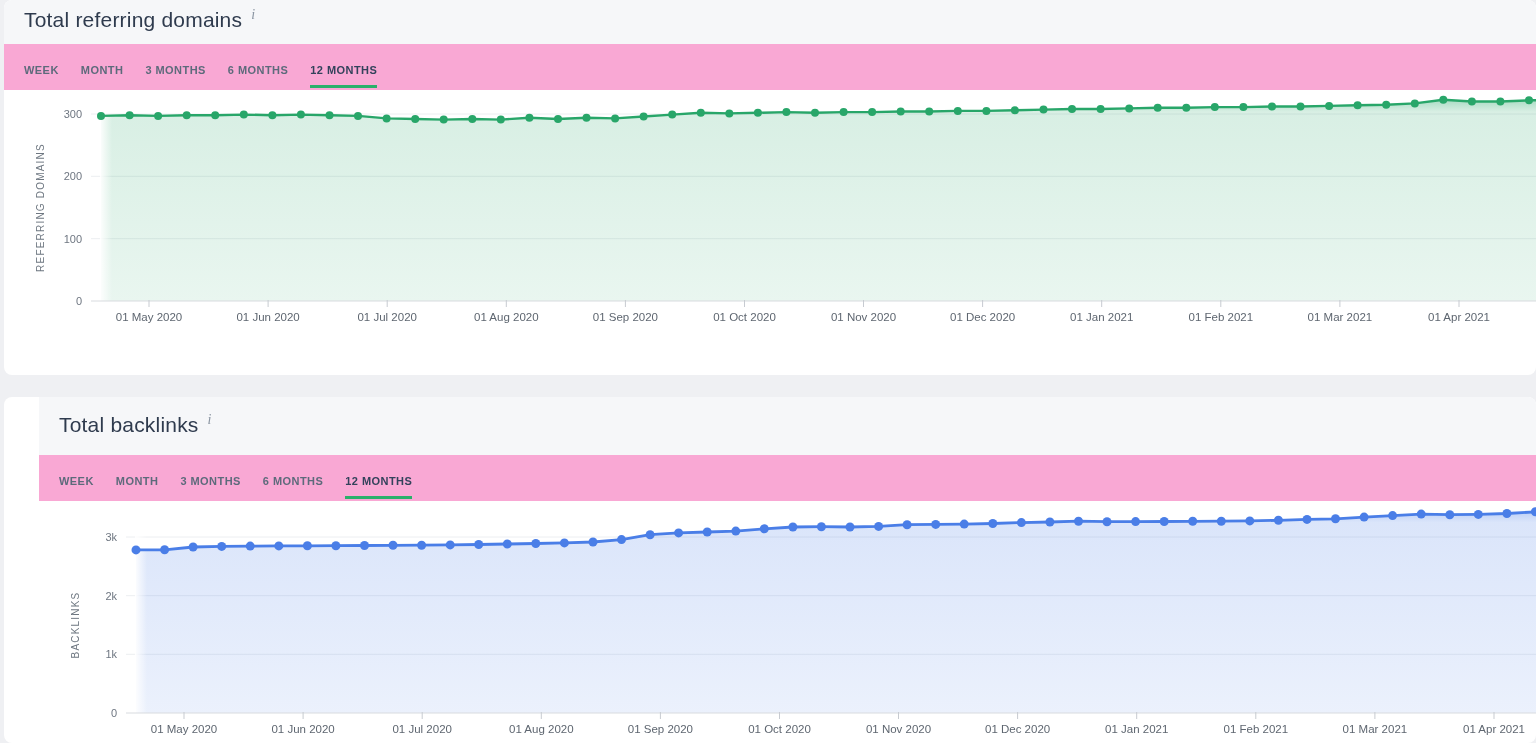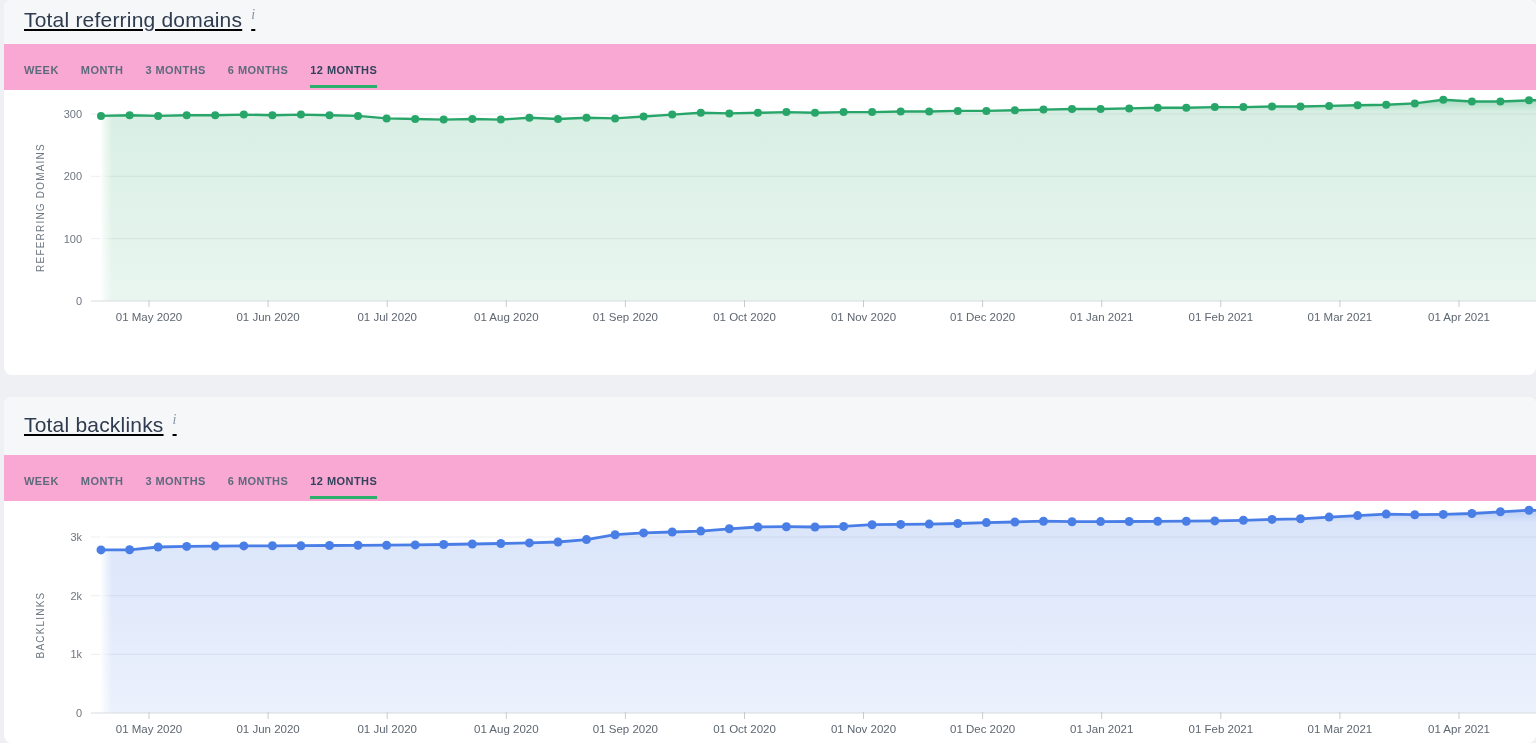--- a/index.html
+++ b/index.html
@@ -2,30 +2,30 @@
 <html><head>
 <meta charset="utf-8">
 <style>
   * { box-sizing: border-box; }
   html, body { margin: 0; padding: 0; }
   body {
     width: 1536px; height: 743px; overflow: hidden;
     background: #eff0f3;
     font-family: "Liberation Sans", sans-serif;
   }
-  .page { width: 1536px; height: 621px; text-decoration: underline; }
+  .page { width: 1536px; height: 621px; }
   .panel {
     background: #ffffff;
     border-radius: 8px;
     margin-left: 4px;
     width: 1532px;
     overflow: hidden;
   }
   .panel--first { height: 375px; }
-  .panel--second { height: 346px; }
+  .panel--second { height: 346px; padding-left: 35px; }
   .panel-gap { height: 22px; }
   .panel-header { background: #f6f7f9; }
   .panel--first .panel-header { height: 44px; padding: 7px 0 0 20px; }
   .panel--second .panel-header { height: 58px; padding: 15px 0 0 20px; }
   .panel-title {
     margin: 0;
     font-size: 21px;
     font-weight: 400;
     color: #2f3b4e;
     letter-spacing: 0.2px;

